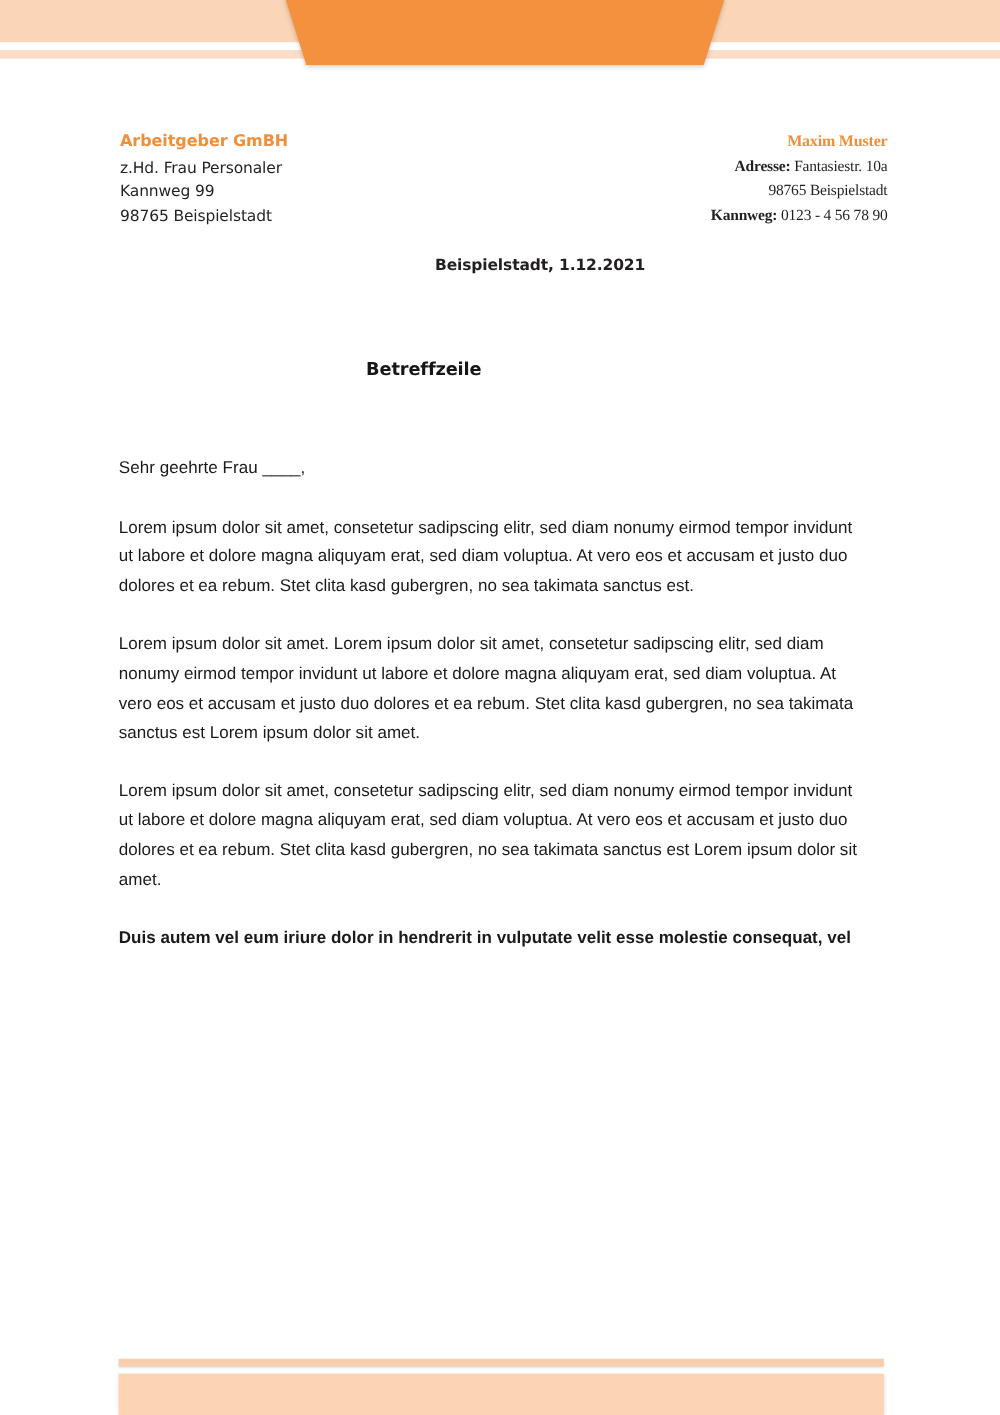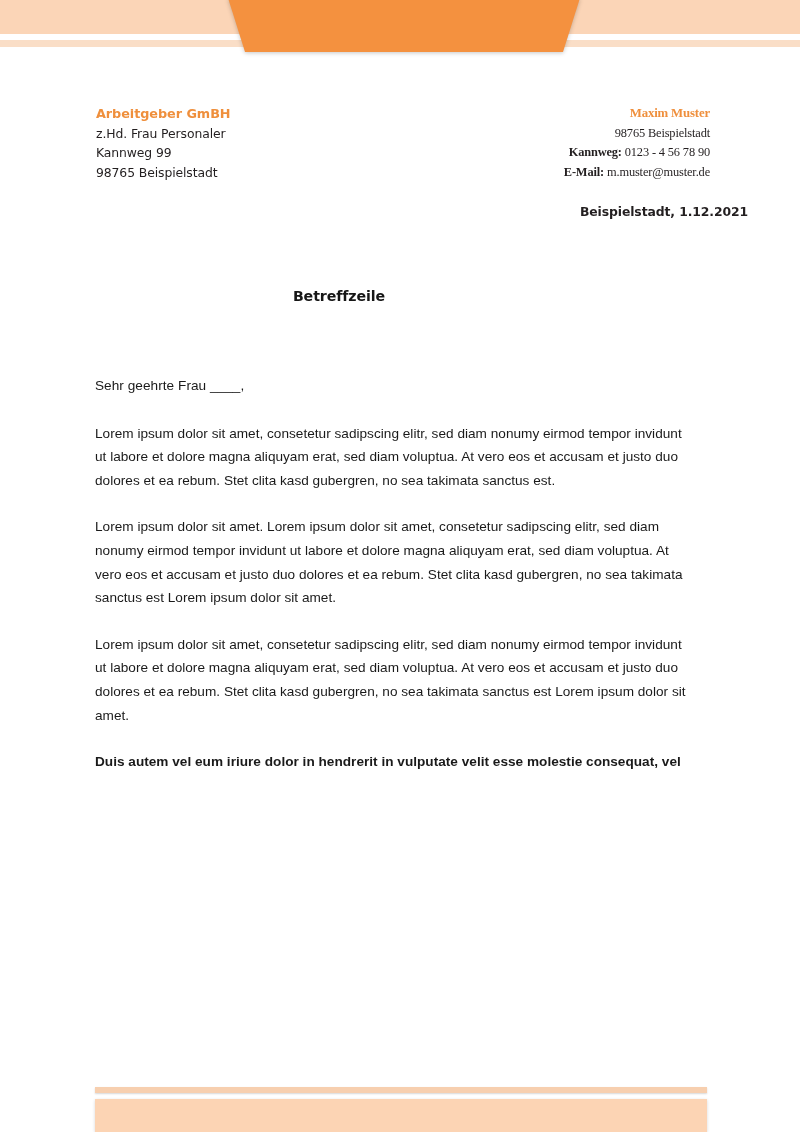--- a/index.html
+++ b/index.html
@@ -124,21 +124,21 @@
   .addr-sender .lbl {
     font-weight: 700;
     color: #231f20;
   }
 
   .date-line {
     position: absolute;
     right: 90px;
     top: 204px;
     width: 400px;
-    text-align: right;
+    text-align: left;
     font-family: "DejaVu Sans", sans-serif;
     font-size: 12.4px;
     font-weight: 700;
     color: #231f20;
     letter-spacing: -0.1px;
     z-index: 2;
   }
 
   
   .subject {
@@ -152,21 +152,21 @@
     font-weight: 700;
     color: #161616;
     letter-spacing: -0.1px;
     z-index: 2;
   }
 
   
   .body-block {
     position: absolute;
     left: 95px;
-    top: 374px;
+    top: 362px;
     width: 598px;
     z-index: 2;
     font-family: "Liberation Sans", sans-serif;
     font-size: 13.6px;
     line-height: 23.6px;
     color: #1a1a1a;
   }
   .salutation {
     margin: 0 0 24px 0;
     letter-spacing: 0.05px;
@@ -229,23 +229,23 @@
 
     <div class="addr-recipient">
       <div class="company">Arbeitgeber GmBH</div>
       <div>z.Hd. Frau Personaler</div>
       <div>Kannweg 99</div>
       <div>98765 Beispielstadt</div>
     </div>
 
     <div class="addr-sender">
       <div class="sender-name">Maxim Muster</div>
+      <div><span class="lbl">Adresse:</span> <span>Fantasiestr. 10a</span></div>
       <div>98765 Beispielstadt</div>
       <div><span class="lbl">Kannweg:</span> <span>0123 - 4 56 78 90</span></div>
-      <div><span class="lbl">E-Mail:</span> <span>m.muster@muster.de</span></div>
     </div>
 
   </div>
 
   <div class="date-line">Beispielstadt, 1.12.2021</div>
 
   <div class="subject">Betreffzeile</div>
 
   <div class="body-block">
     <p class="salutation">Sehr geehrte Frau ____,</p>

